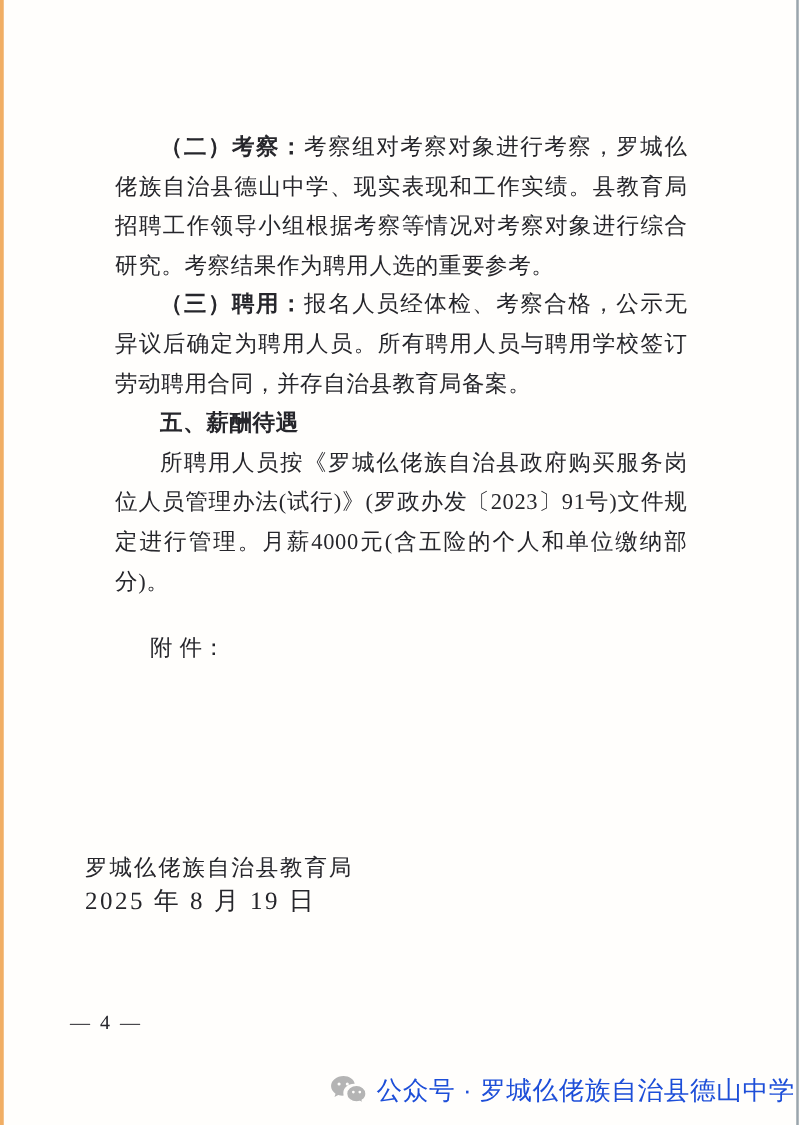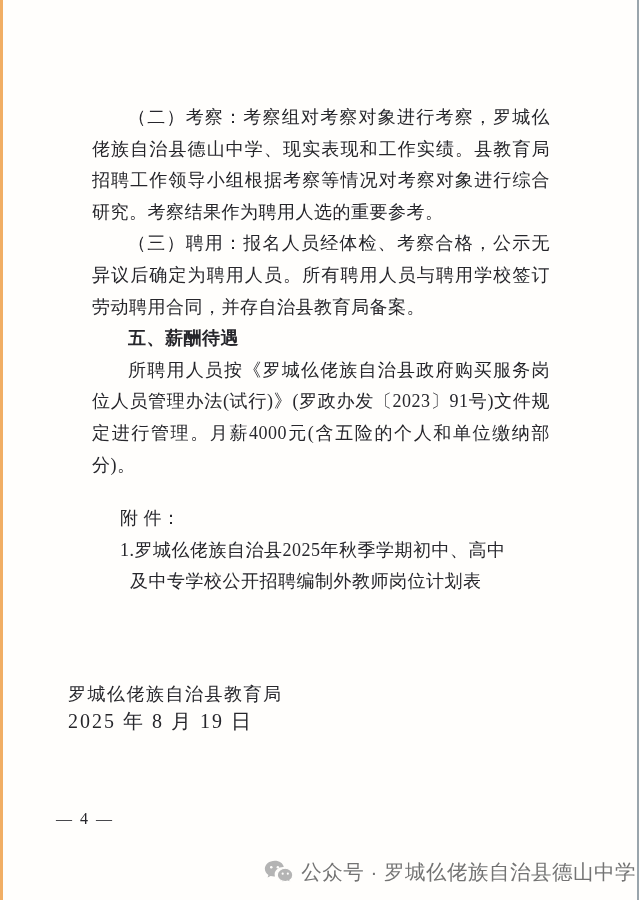--- a/index.html
+++ b/index.html
@@ -12,26 +12,26 @@
   .edge{position:absolute;top:0;height:900px;}
   .edge-left{left:0;width:3px;background:#f1ae64;}
   .edge-right{right:1px;width:2px;background:#9aa5ac;}
 
   .content{
     position:absolute;top:102px;left:92px;right:90px;
     font-size:18px;line-height:31.6px;text-align:justify;
     letter-spacing:0.5px;
   }
   p.para{margin:0;text-indent:2em;}
-  .lead{font-weight:normal;}
+  .lead{font-weight:bold;}
   .heading{margin:0;text-indent:2em;font-weight:bold;}
 
   .attachments{
     margin-top:22px;display:flex;align-items:flex-start;
-    margin-left:28px;text-align:left;flex-direction:column;
+    margin-left:28px;text-align:left;
   }
   .att-label{flex:none;white-space:pre;}
   .att-items{flex:1;}
   .att-item{margin:0;padding-left:10px;text-indent:-10px;}
 
   .signature{
     position:absolute;top:681px;left:0;right:0;
     padding-left:68px;text-align:left;
     font-size:18px;line-height:27px;
   }
@@ -39,21 +39,21 @@
   .sig-date{font-size:20px;letter-spacing:2px;}
 
   .page-number{
     position:absolute;left:56px;top:810px;
     font-size:16px;letter-spacing:2px;white-space:pre;
   }
 
   .footer{
     position:absolute;right:4px;top:858px;
     display:flex;align-items:center;gap:7px;
-    color:#737373;
+    color:#1d4ed8;
     font-family:"Liberation Sans","DejaVu Sans",sans-serif;
     font-size:20.5px;letter-spacing:0.5px;
   }
   .wechat-icon{width:30px;height:25px;display:block;}
 </style>
 </head>
 <body>
 
 <div class="edge edge-left"></div>
 <div class="edge edge-right"></div>
@@ -64,21 +64,20 @@
 
   <p class="para"><span class="lead">（三）聘用：</span><span>报名人员经体检、考察合格，公示无异议后确定为聘用人员。所有聘用人员与聘用学校签订劳动聘用合同，并存自治县教育局备案。</span></p>
 
   <p class="heading">五、薪酬待遇</p>
 
   <p class="para"><span>所聘用人员按《罗城仫佬族自治县政府购买服务岗位人员管理办法(试行)》(罗政办发〔2023〕91号)文件规定进行管理。月薪4000元(含五险的个人和单位缴纳部分)。</span></p>
 
   <div class="attachments">
     <div class="att-label">附 件：</div>
     <div class="att-items">
-      <p class="att-item"><span>1.罗城仫佬族自治县2025年秋季学期初中、高中</span><br><span>及中专学校公开招聘编制外教师岗位计划表</span></p>
     </div>
   </div>
 
 </div>
 
 <div class="signature">
   <div class="sig-issuer">罗城仫佬族自治县教育局</div>
   <div class="sig-date">2025 年 8 月 19 日</div>
 </div>
 

